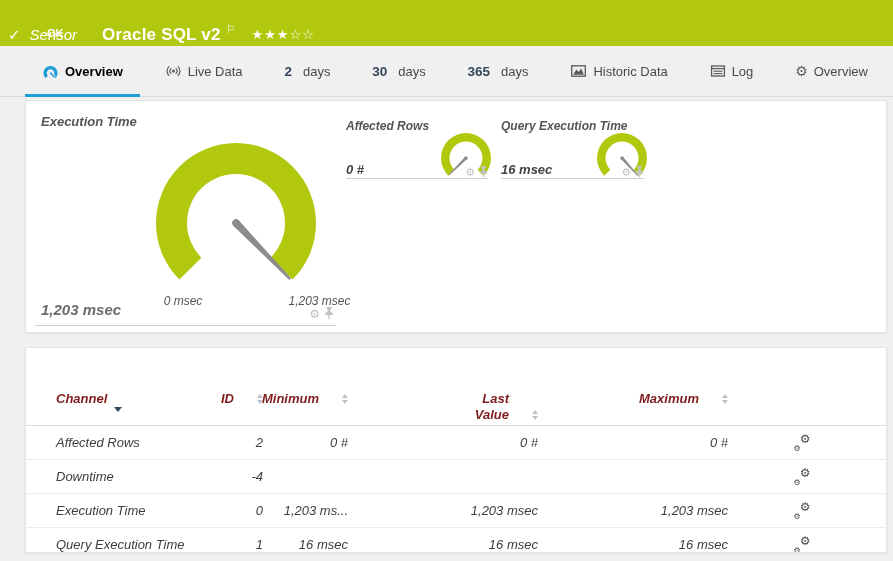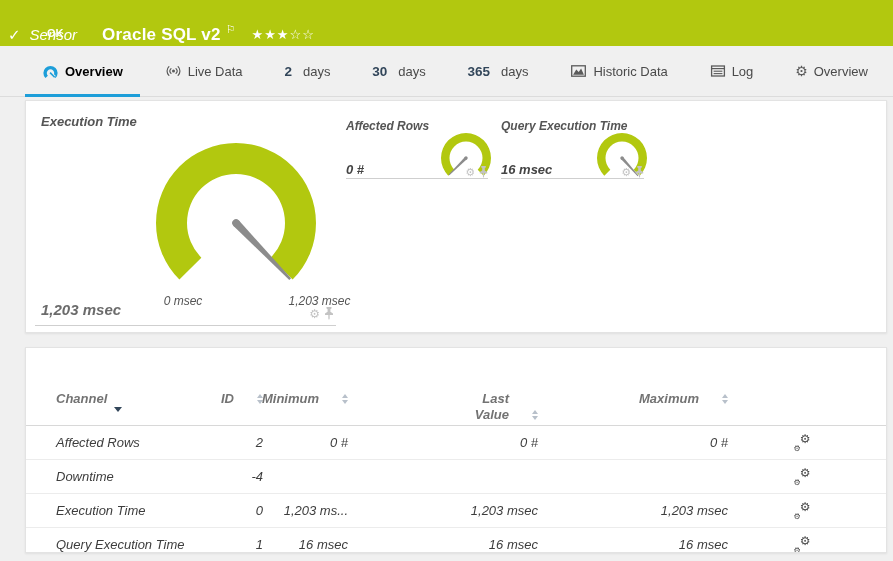--- a/index.html
+++ b/index.html
@@ -58,21 +58,21 @@
 
   .m-title { position:absolute; left:0; top:0; font-size:12px; font-weight:bold; color:#555; white-space:nowrap; }
   .mini-gauge-svg { position:absolute; right:-4px; top:13px; }
   .m-value { position:absolute; left:0; top:43px; font-size:13px; font-weight:bold; color:#444; }
   .mini-icons { right:0; top:47px; }
   .mini-icons .sm-gear { font-size:11px; }
 
   
   .t-head, .t-row { display:grid; grid-template-columns:200px 37px 85px 190px 190px 148px 1fr; }
   .t-head { height:78px; border-bottom:1px solid #d8d8d8; }
-  .t-head > div { padding-top:43px; font-size:13px; font-weight:bold; color:#737373; line-height:16px; }
+  .t-head > div { padding-top:43px; font-size:13px; font-weight:bold; color:#7f1d1d; line-height:16px; }
   .h-left { padding-left:30px; }
   .h-right { display:flex; justify-content:flex-end; align-items:flex-start; gap:23px; cursor:pointer; }
   .h-right .txt { text-align:right; }
   .caret { display:inline-block; width:0; height:0; border-left:4px solid transparent;
            border-right:4px solid transparent; border-top:5px solid #32465a; margin-left:7px; position:relative; top:9px;}
   .h-channel { cursor:pointer; }
   .sort { display:inline-block; margin-top:46px; }
   .sort-inline { margin-top:3px; }
   .sort i { display:block; width:0; height:0; border-left:3.5px solid transparent; border-right:3.5px solid transparent; }
   .sort .up { border-bottom:4px solid #b8c0ca; margin-bottom:2px; }

